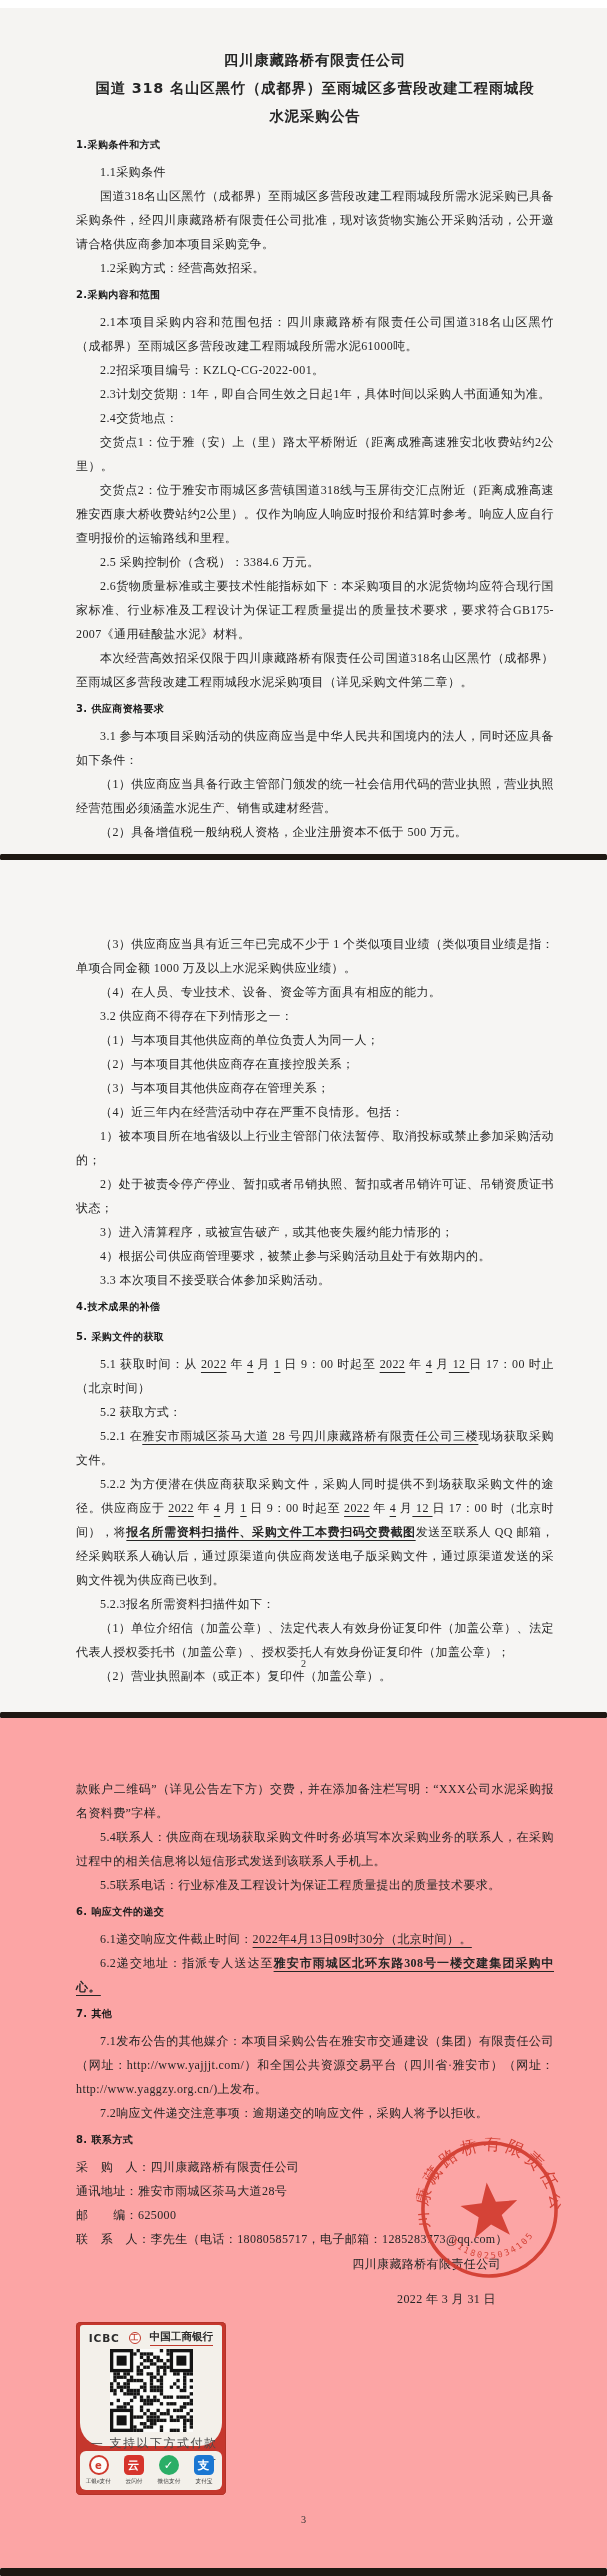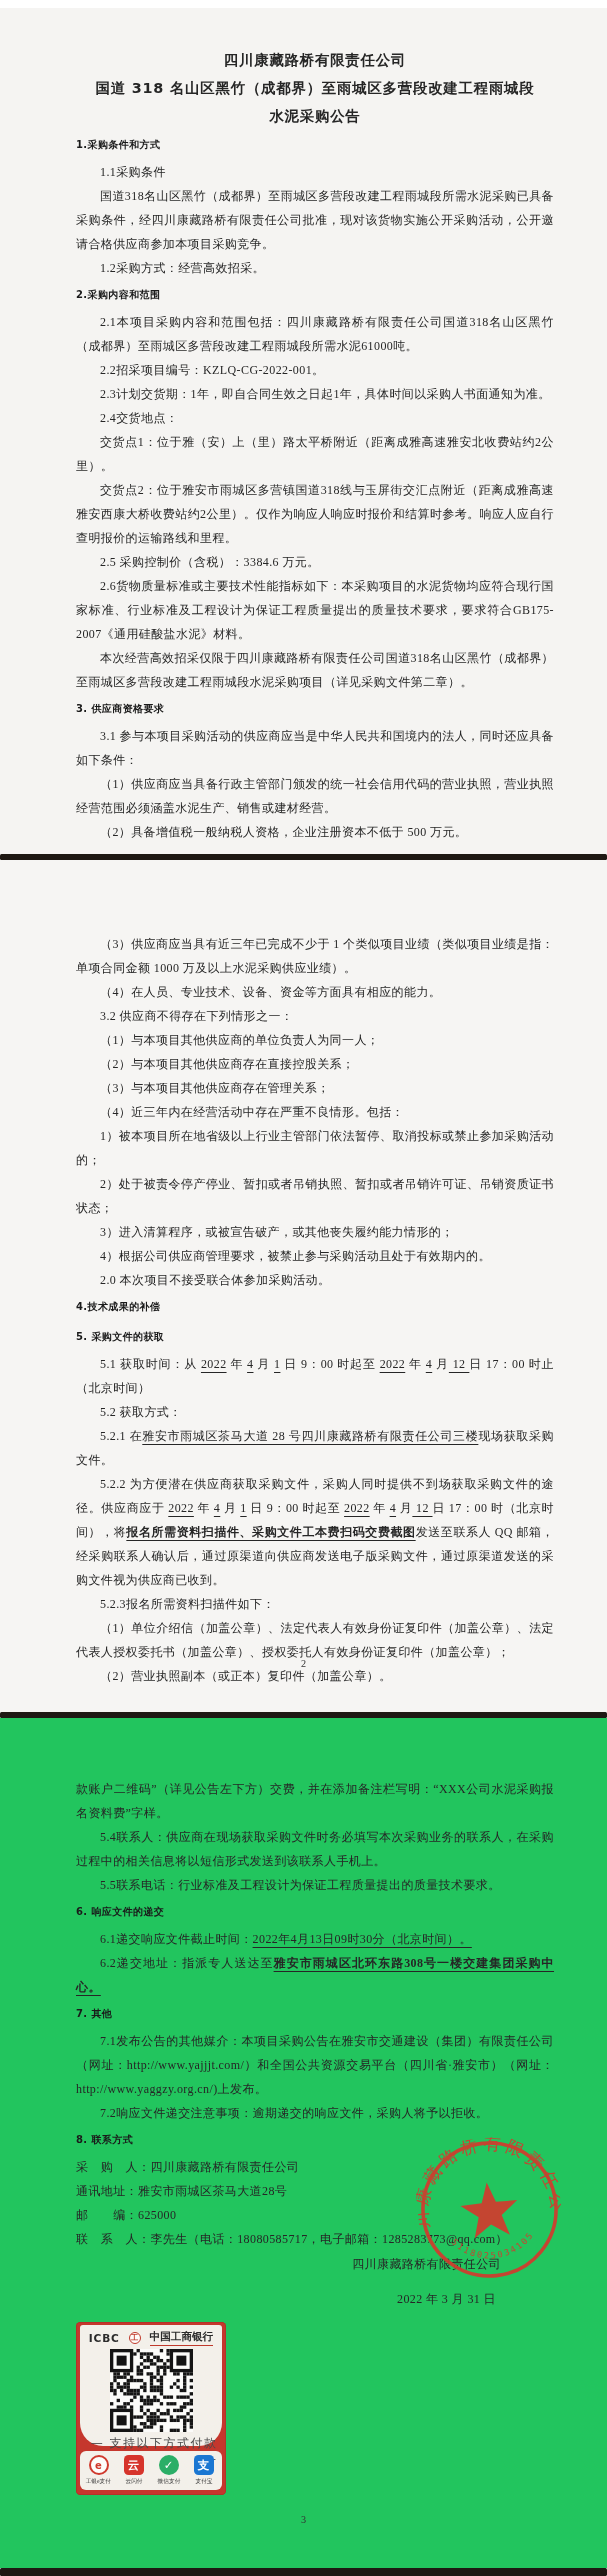--- a/index.html
+++ b/index.html
@@ -1,21 +1,21 @@
 <!DOCTYPE html>
 <html style="font-size:12px"><head>
 <meta charset="utf-8">
 <style>
   html,body{margin:0;padding:0;background:#ffffff;}
   body{width:607px;font-family:"Liberation Serif",serif;color:#262626;}
   .strip-top{height:7.6px;background:#ffffff;}
   .page{position:relative;width:607px;overflow:hidden;}
   .p1{height:846px;background:#f5f4f2;}
   .p2{height:852px;background:#f6f5f3;}
-  .p3{height:850px;background:#22c55e;}
+  .p3{height:850px;background:#fca5a5;}
   .sep{height:6px;background:#1e1813;border-radius:1.5px;}
   .sep.bottom{height:8.3px;}
   .flow{padding:0 53px 0 76px;}
   .p1 .flow{padding-top:38px;}
   .p2 .flow{padding-top:72px;}
   .p3 .flow{padding-top:59px;}
   .blk{font-size:12px;line-height:24px;letter-spacing:0.4px;text-align:justify;}
   .blk.p{text-indent:2em;}
   .blk.cont,.blk.pflat{text-indent:0;}
   .blk.title{font-family:"DejaVu Sans",sans-serif;font-weight:bold;font-size:14.4px;line-height:28px;text-align:center;text-indent:0;letter-spacing:0.8px;}
@@ -85,21 +85,21 @@
       <div class="blk p"><span>（4）在人员、专业技术、设备、资金等方面具有相应的能力。</span></div>
       <div class="blk p"><span>3.2 供应商不得存在下列情形之一：</span></div>
       <div class="blk p"><span>（1）与本项目其他供应商的单位负责人为同一人；</span></div>
       <div class="blk p"><span>（2）与本项目其他供应商存在直接控股关系；</span></div>
       <div class="blk p"><span>（3）与本项目其他供应商存在管理关系；</span></div>
       <div class="blk p"><span>（4）近三年内在经营活动中存在严重不良情形。包括：</span></div>
       <div class="blk p"><span>1）被本项目所在地省级以上行业主管部门依法暂停、取消投标或禁止参加采购活动的；</span></div>
       <div class="blk p"><span>2）处于被责令停产停业、暂扣或者吊销执照、暂扣或者吊销许可证、吊销资质证书状态；</span></div>
       <div class="blk p"><span>3）进入清算程序，或被宣告破产，或其他丧失履约能力情形的；</span></div>
       <div class="blk p"><span>4）根据公司供应商管理要求，被禁止参与采购活动且处于有效期内的。</span></div>
-      <div class="blk p"><span>2.0 本次项目不接受联合体参加采购活动。</span></div>
+      <div class="blk p"><span>3.3 本次项目不接受联合体参加采购活动。</span></div>
       <div class="blk h"><span>4.技术成果的补偿</span></div>
       <div class="blk h"><span>5. 采购文件的获取</span></div>
       <div class="blk p"><span>5.1 获取时间：从 </span><span class="u">2022</span><span> 年 </span><span class="u">4</span><span> 月 </span><span class="u">1</span><span> 日 9：00 时起至 </span><span class="u">2022</span><span> 年 </span><span class="u">4</span><span> 月</span><span class="u"> 12 </span><span>日 17：00 时止（北京时间）</span></div>
       <div class="blk p"><span>5.2 获取方式：</span></div>
       <div class="blk p"><span>5.2.1 在</span><span class="u">雅安市雨城区茶马大道 28 号四川康藏路桥有限责任公司三楼</span><span>现场获取采购文件。</span></div>
       <div class="blk p"><span>5.2.2 为方便潜在供应商获取采购文件，采购人同时提供不到场获取采购文件的途径。供应商应于 </span><span class="u">2022</span><span> 年 </span><span class="u">4</span><span> 月 </span><span class="u">1</span><span> 日 9：00 时起至 </span><span class="u">2022</span><span> 年 </span><span class="u">4</span><span> 月</span><span class="u"> 12 </span><span>日 17：00 时（北京时间），将</span><span class="u b">报名所需资料扫描件、采购文件工本费扫码交费截图</span><span>发送至联系人 QQ 邮箱，经采购联系人确认后，通过原渠道向供应商发送电子版采购文件，通过原渠道发送的采购文件视为供应商已收到。</span></div>
       <div class="blk p"><span>5.2.3报名所需资料扫描件如下：</span></div>
       <div class="blk p"><span>（1）单位介绍信（加盖公章）、法定代表人有效身份证复印件（加盖公章）、法定代表人授权委托书（加盖公章）、授权委托人有效身份证复印件（加盖公章）；</span></div>
       <div class="blk p"><span>（2）营业执照副本（或正本）复印件（加盖公章）。</span></div>
     </div>

